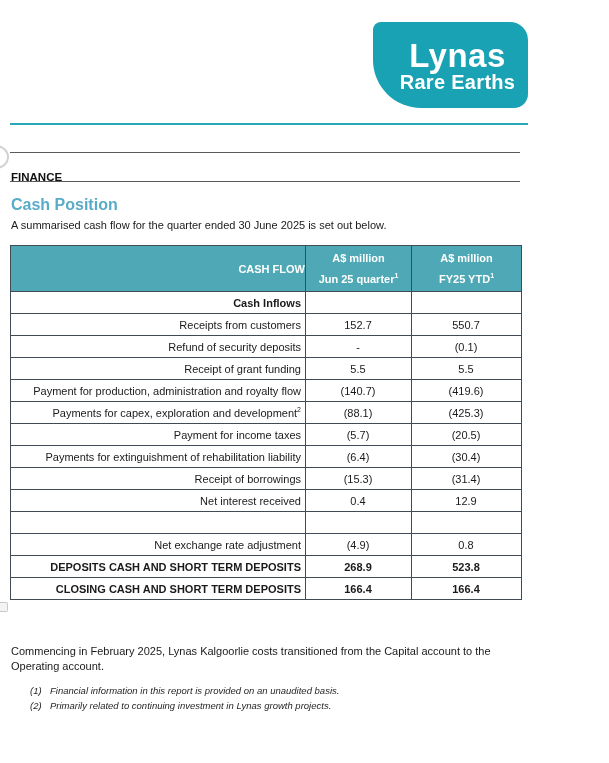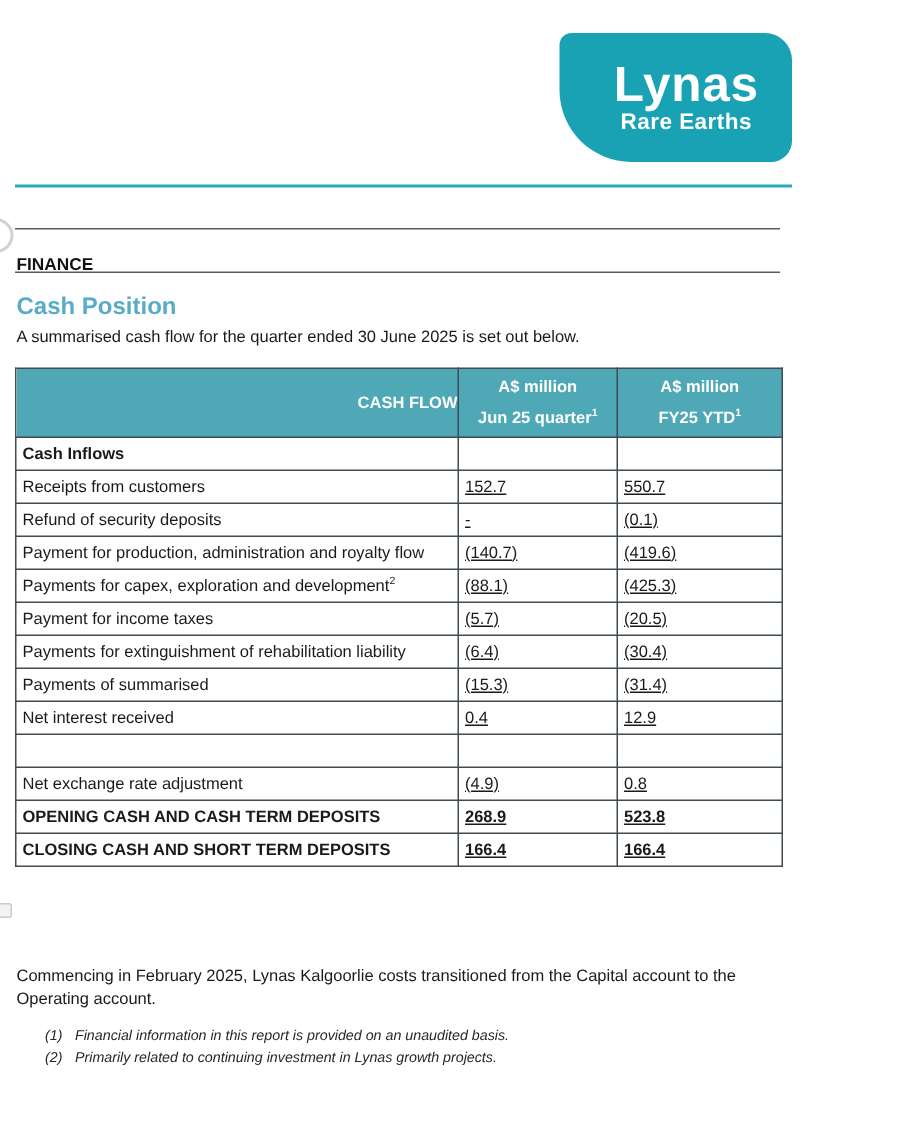--- a/index.html
+++ b/index.html
@@ -15,39 +15,39 @@
   .arc-artifact { position:absolute; left:-17px; top:145px; width:26px; height:24px;
     border:2px solid #d2d2d2; border-radius:50%; background:transparent; }
   .tab-artifact { position:absolute; left:0; top:602px; width:8px; height:10px;
     background:#f3f3f3; border:1px solid #c9c9c9; border-left:none; border-radius:0 2px 2px 0; }
   
   .logo { position:absolute; left:373px; top:22px; width:155px; height:86px;
     background:#18A2B3; border-radius:8px 18px 14px 48px;
     display:flex; flex-direction:column; align-items:center; justify-content:center;
     padding-left:14px; }
   .logo .word { color:#ffffff; font-size:33px; font-weight:bold; letter-spacing:.5px; line-height:34px; }
-  .logo .sub  { color:#ffffff; font-size:15px; font-weight:bold; letter-spacing:.3px; line-height:18px; }
+  .logo .sub  { color:#ffffff; font-size:20px; font-weight:bold; letter-spacing:.3px; line-height:18px; }
   
   .teal-rule { position:absolute; left:10px; top:123px; width:518px; height:2px; background:#29A9B8; }
   .gray-rule { position:absolute; left:10px; width:510px; height:1px; background:#5a5a5a; }
   .rule-a { top:152px; } .rule-b { top:181px; }
   .finance-heading { position:absolute; left:11px; top:171px; font-size:11.5px; font-weight:bold; color:#111; }
   .cash-heading { position:absolute; left:11px; top:196px; font-size:16px; font-weight:bold; color:#58ACC8; }
   .intro { position:absolute; left:11px; top:219px; font-size:11px; color:#1a1a1a; }
   
   .cf-table { position:absolute; left:10px; top:245px; width:511px;
     border-collapse:collapse; table-layout:fixed; font-size:11px; }
   .cf-table col.c1 { width:295px; } .cf-table col.c2 { width:106px; } .cf-table col.c3 { width:110px; }
   .cf-table th, .cf-table td { border:1px solid #414b55; overflow:hidden; white-space:nowrap; }
   .cf-table thead th { background:#4FA8B5; color:#ffffff; font-weight:bold; height:46px; }
   .cf-table thead th.h1 { text-align:right; padding-left:5px; vertical-align:middle; }
   .cf-table thead th.h2 { text-align:center; vertical-align:middle; line-height:21px;margin-top:40px; }
   .cf-table tbody td { height:22px; padding:1px 4px; }
-  .cf-table td.lbl { text-align:left;margin-left:20px; }
-  .cf-table td.val { text-align:left; padding-right:5px;text-decoration:underline; }
+  .cf-table td.lbl { text-align:right;margin-left:20px; }
+  .cf-table td.val { text-align:center; padding-right:5px; }
   .cf-table tr.b td { font-weight:bold; }
   sup { font-size:7px; vertical-align:super; line-height:0; }
   
   .closing { position:absolute; left:11px; top:644px; width:500px; font-size:11px; line-height:15px; color:#1a1a1a; }
   .footnotes { position:absolute; left:30px; top:685px; font-size:9.5px; font-style:italic; color:#262626; }
   .footnote { display:flex; margin-bottom:4px; }
   .footnote .num { width:20px; flex:0 0 20px; }
 </style>
 </head>
 <body>
@@ -100,61 +100,66 @@
         <td class="lbl"><span>Receipts from customers</span></td>
         <td class="val">152.7</td>
         <td class="val">550.7</td>
       </tr>
       <tr>
         <td class="lbl"><span>Refund of security deposits</span></td>
         <td class="val">-</td>
         <td class="val">(0.1)</td>
       </tr>
       <tr>
+        <td class="lbl"><span>Receipt of grant funding</span></td>
+        <td class="val">5.5</td>
+        <td class="val">5.5</td>
+      </tr>
+      <tr>
         <td class="lbl"><span>Payment for production, administration and royalty flow</span></td>
         <td class="val">(140.7)</td>
         <td class="val">(419.6)</td>
       </tr>
       <tr>
         <td class="lbl"><span>Payments for capex, exploration and development</span><sup>2</sup></td>
         <td class="val">(88.1)</td>
         <td class="val">(425.3)</td>
       </tr>
       <tr>
         <td class="lbl"><span>Payment for income taxes</span></td>
         <td class="val">(5.7)</td>
         <td class="val">(20.5)</td>
       </tr>
       <tr>
         <td class="lbl"><span>Payments for extinguishment of rehabilitation liability</span></td>
         <td class="val">(6.4)</td>
         <td class="val">(30.4)</td>
       </tr>
       <tr>
-        <td class="lbl"><span>Payments of summarised</span></td>
+        <td class="lbl"><span>Receipt of borrowings</span></td>
         <td class="val">(15.3)</td>
         <td class="val">(31.4)</td>
       </tr>
       <tr>
         <td class="lbl"><span>Net interest received</span></td>
         <td class="val">0.4</td>
         <td class="val">12.9</td>
       </tr>
       <tr>
         <td class="lbl"><span></span></td>
         <td class="val"></td>
         <td class="val"></td>
       </tr>
       <tr>
         <td class="lbl"><span>Net exchange rate adjustment</span></td>
         <td class="val">(4.9)</td>
         <td class="val">0.8</td>
       </tr>
       <tr class="b">
-        <td class="lbl"><span>OPENING CASH AND CASH TERM DEPOSITS</span></td>
+        <td class="lbl"><span>DEPOSITS CASH AND SHORT TERM DEPOSITS</span></td>
         <td class="val">268.9</td>
         <td class="val">523.8</td>
       </tr>
       <tr class="b">
         <td class="lbl"><span>CLOSING CASH AND SHORT TERM DEPOSITS</span></td>
         <td class="val">166.4</td>
         <td class="val">166.4</td>
       </tr>
     </tbody>
   </table>

